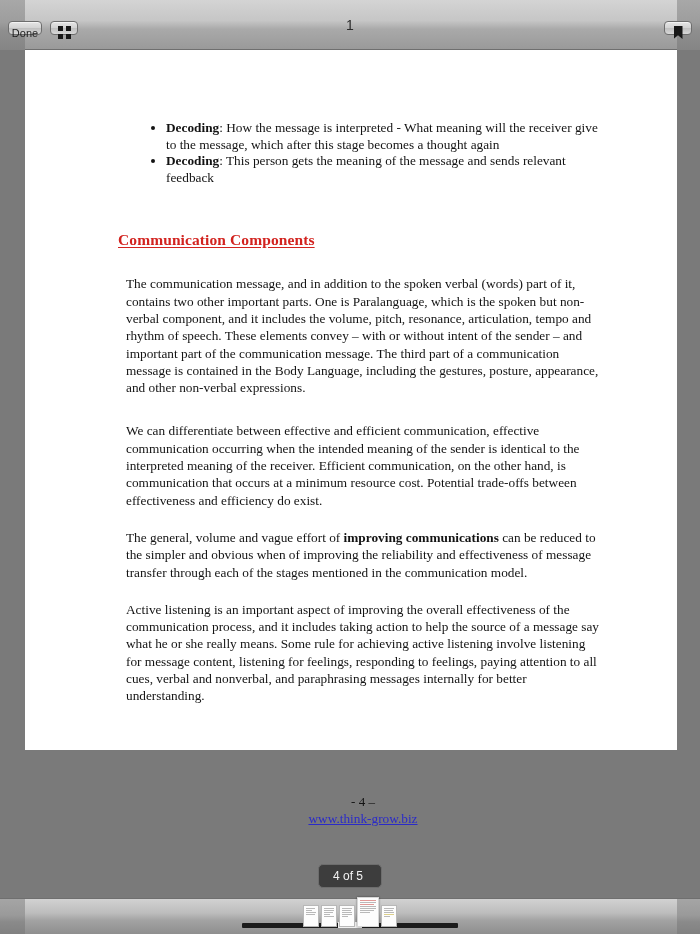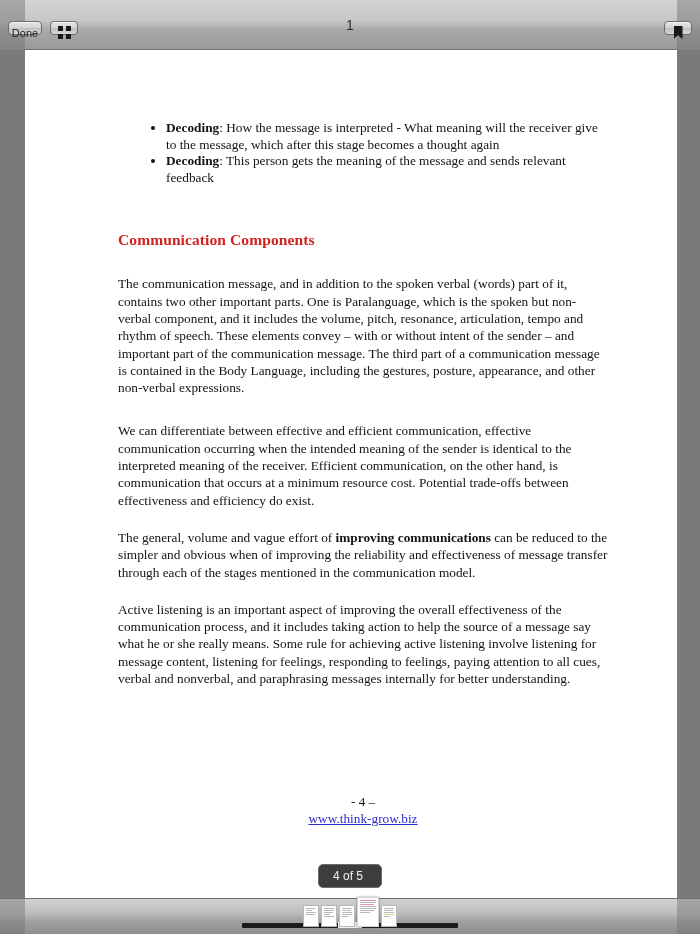--- a/index.html
+++ b/index.html
@@ -114,21 +114,21 @@
     color: #2b2b2b;
     font-family: "Liberation Sans", sans-serif;
   }
 
   
   .page {
     position: absolute;
     left: 25px;
     top: 50px;
     width: 652px;
-    height: 848px;
+    height: 700px;
     background: #ffffff;
   }
   .page-inner {
     position: absolute;
     left: 93px;
     top: 0;
     width: 490px;
     font-family: "Liberation Serif", serif;
     color: #131313;
   }
@@ -144,30 +144,31 @@
     margin: 0;
     padding: 0;
   }
   ul.bullets li::marker { font-size: 13px; }
 
   h2.redhead {
     color: #d2231f;
     font-family: "Liberation Serif", serif;
     font-weight: bold;
     font-size: 15.5px;
+    text-decoration: underline;
     text-underline-offset: 2px;
     margin: 0;
     padding: 0;
     letter-spacing: 0.1px;
   }
 
   p.body {
     font-size: 13.3px;
     line-height: 17.3px;
-    margin: 0;
+    margin: 8px;
     padding: 0;
     text-align: left;
   }
 
   .footer {
     position: absolute;
     left: 0;
     top: 744px;
     width: 490px;
     text-align: center;

